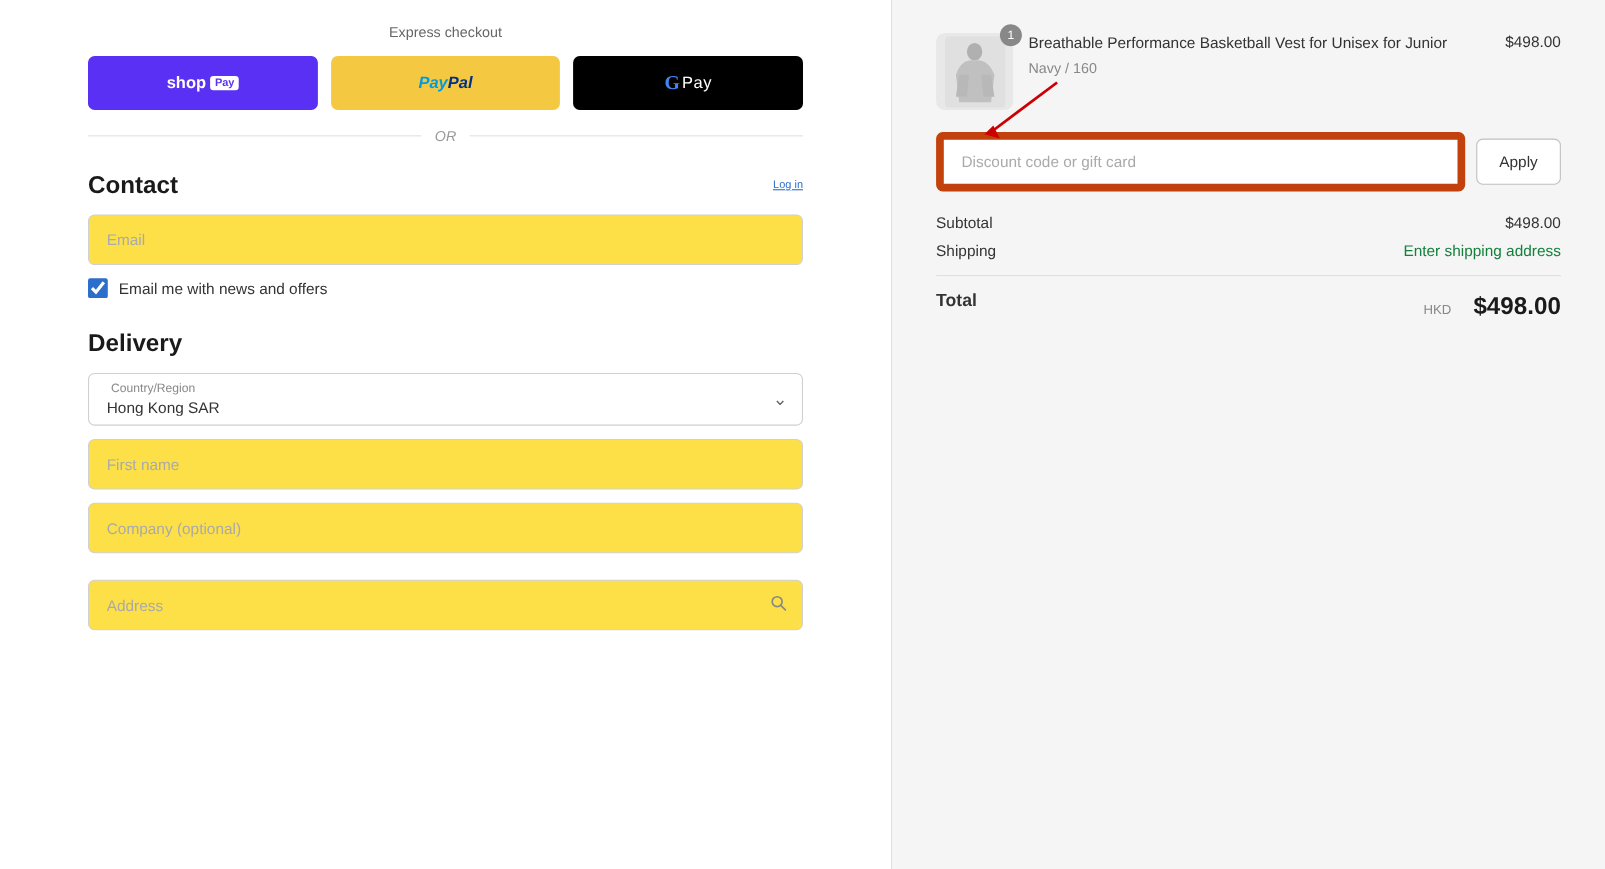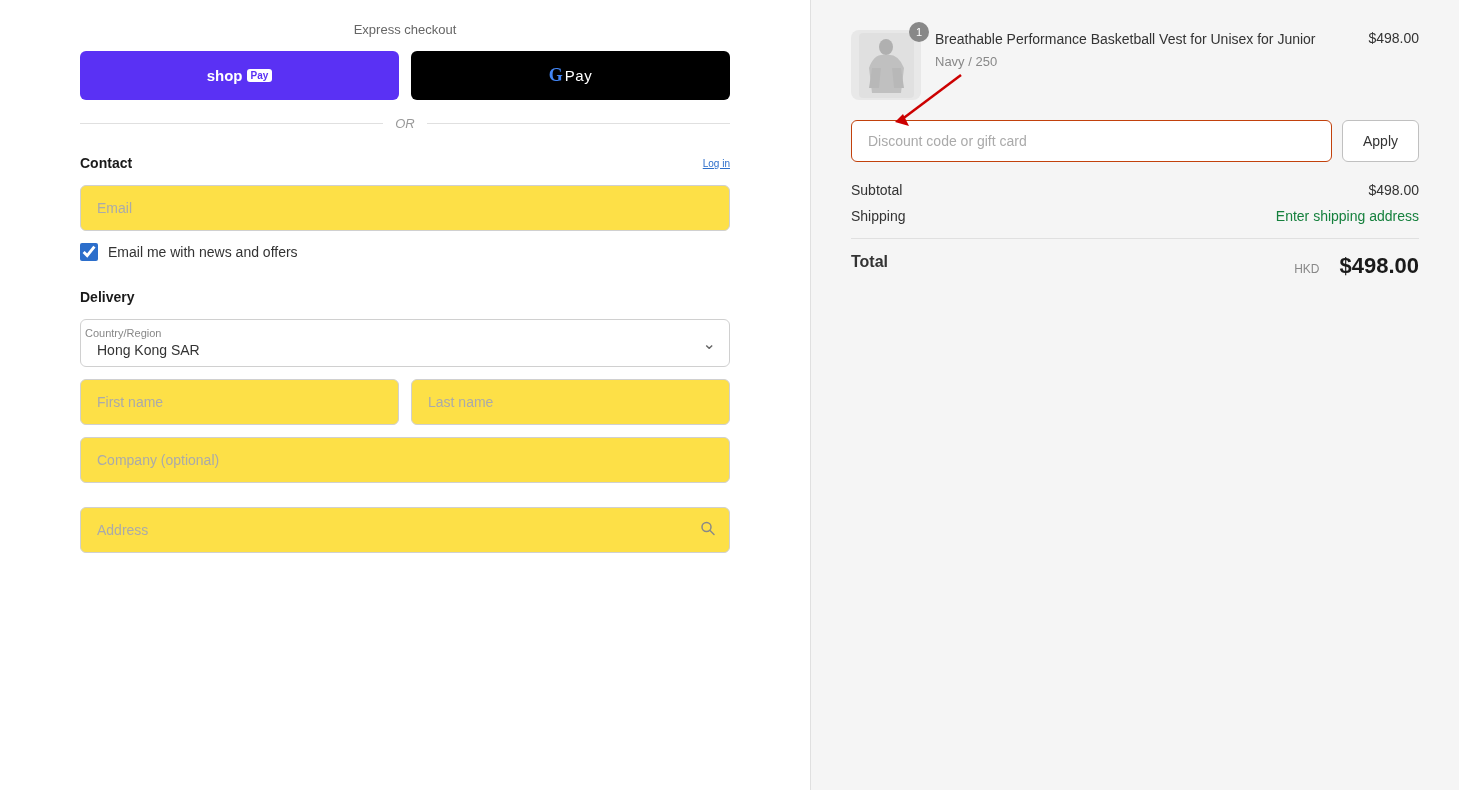--- a/index.html
+++ b/index.html
@@ -104,21 +104,21 @@
     }
 
     
     .section-header {
       display: flex;
       justify-content: space-between;
       align-items: center;
       margin-bottom: 14px;
     }
     .section-title {
-      font-size: 14px;
+      font-size: 22px;
       font-weight: 600;
       color: #1a1a1a;
     }
     .section-link {
       color: #2c6ecb;
       text-decoration: underline;
       font-size: 10px;
       cursor: pointer;
     }
 
@@ -160,21 +160,21 @@
       margin-top: 8px;
     }
 
     .select-wrapper {
       position: relative;
       margin-bottom: 12px;
     }
     .select-label {
       position: absolute;
       top: 8px;
-      left: 5px;
+      left: 21px;
       font-size: 11px;
       color: #888;
       pointer-events: none;
     }
     .form-select {
       width: 100%;
       border: 1px solid #d0d0d0;
       border-radius: 6px;
       padding: 22px 40px 8px 16px;
       font-size: 14px;
@@ -275,21 +275,21 @@
 
     
     .discount-row {
       display: flex;
       gap: 10px;
       margin-bottom: 20px;
       align-items: center;
     }
     .discount-input {
       flex: 1;
-      border: 1px solid #c2410c;
+      border: 7px solid #c2410c;
       border-radius: 6px;
       padding: 12px 16px;
       font-size: 14px;
       color: #0f766e;
       background: #fff;
       outline: none;
     }
     .discount-input::placeholder {
       color: #aaa;
     }
@@ -362,20 +362,25 @@
 
 <div class="left-panel">
 
   <div class="express-checkout-label">Express checkout</div>
 
   <div class="express-buttons">
     <button class="btn-shop-pay">
       <span class="shop-pay-logo">
         <span style="font-weight:700;font-size:15px;">shop</span>
         <span class="pay-badge">Pay</span>
+      </span>
+    </button>
+    <button class="btn-paypal">
+      <span>
+        <span style="color:#009cde;font-style:italic;font-weight:800;">Pay</span><span style="color:#003087;font-style:italic;font-weight:800;">Pal</span>
       </span>
     </button>
     <button class="btn-gpay">
       <span style="display:flex;align-items:center;gap:2px;">
         <span style="font-size:18px;font-family:serif;">
           <span style="color:#4285f4;font-weight:700;">G</span>
         </span>
         <span style="font-size:15px;font-weight:500;color:#fff;letter-spacing:0.5px;">Pay</span>
       </span>
     </button>
@@ -405,21 +410,20 @@
     <div class="select-wrapper">
       <span class="select-label">Country/Region</span>
       <select class="form-select">
         <option>Hong Kong SAR</option>
       </select>
       <span class="select-chevron">⌄</span>
     </div>
 
     <div class="name-row">
       <input type="text" class="form-input" placeholder="First name" style="">
-      <input type="text" class="form-input" placeholder="Last name" style="">
     </div>
 
     <input type="text" class="form-input" style="margin-bottom: 12px;" placeholder="Company (optional)">
 
     <div class="address-wrapper">
       <input type="text" class="form-input" placeholder="Address" style="">
       <span class="address-search-icon">
         <svg width="16" height="16" viewBox="0 0 16 16" fill="none" xmlns="http://www.w3.org/2000/svg">
           <circle cx="6.5" cy="6.5" r="4.5" stroke="#888" stroke-width="1.5"></circle>
           <line x1="10" y1="10" x2="14" y2="14" stroke="#888" stroke-width="1.5" stroke-linecap="round"></line>
@@ -442,21 +446,21 @@
           <ellipse cx="27" cy="14" rx="7" ry="8" fill="#b0b0b0"></ellipse>
           <path d="M10 35 Q15 20 27 22 Q39 20 45 35 L42 60 H13 Z" fill="#c0c0c0"></path>
           <path d="M13 35 L10 55 H20 L22 35" fill="#b8b8b8"></path>
           <path d="M42 35 L45 55 H35 L33 35" fill="#b8b8b8"></path>
         </svg>
       </div>
       <div class="product-badge">1</div>
     </div>
     <div class="product-info">
       <div class="product-name">Breathable Performance Basketball Vest for Unisex for Junior</div>
-      <div class="product-variant">Navy / 250</div>
+      <div class="product-variant">Navy / 160</div>
     </div>
     <div class="product-price">$498.00</div>
   </div>
 
   <div style="position:relative;margin-bottom:0;">
     <svg style="position:absolute;top:-50px;left:30px;pointer-events:none;z-index:10;" width="120" height="60" viewBox="0 0 120 60">
       <line x1="80" y1="5" x2="20" y2="50" stroke="#cc0000" stroke-width="2.5"></line>
       <polygon points="14,52 22,44 28,56" fill="#cc0000"></polygon>
     </svg>
   </div>

